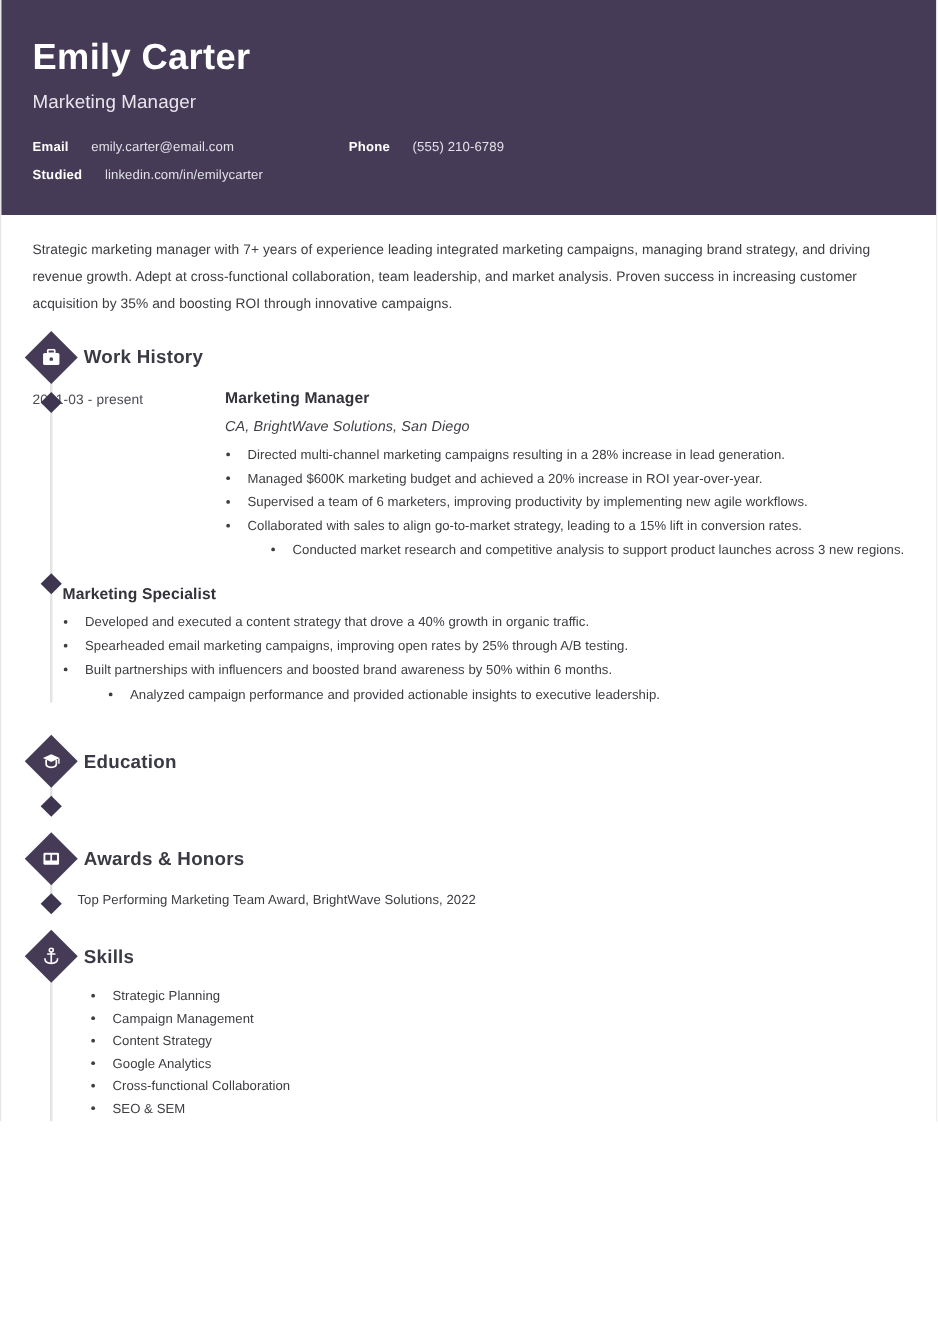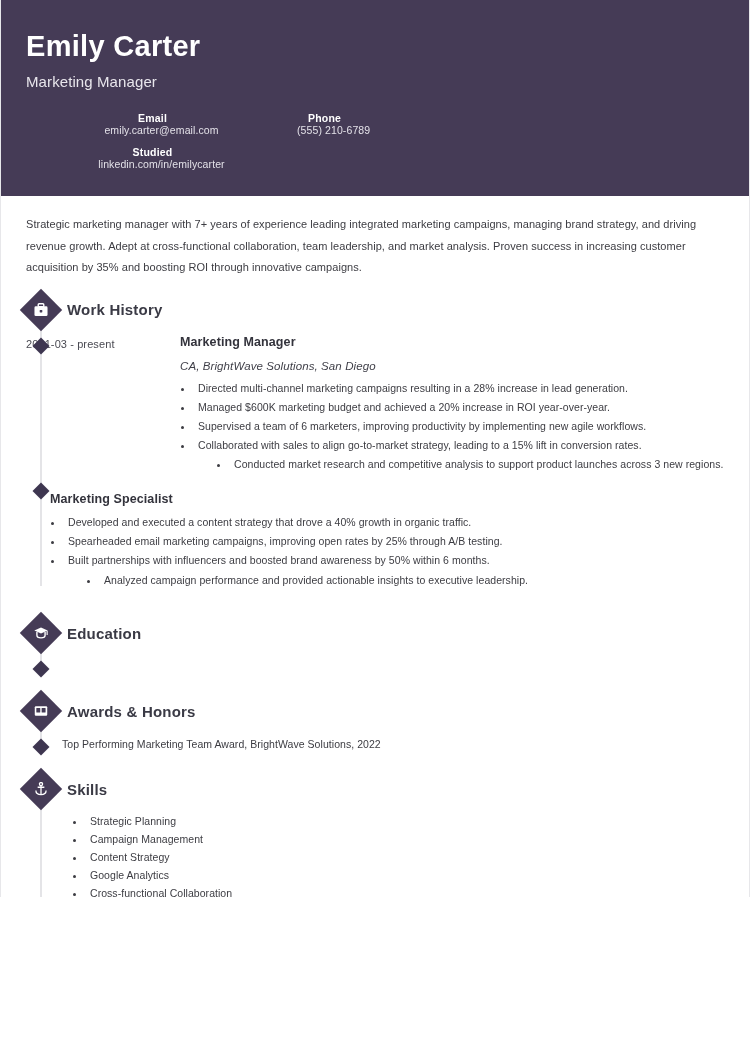--- a/index.html
+++ b/index.html
@@ -42,21 +42,21 @@
     margin-top: 10px;
     letter-spacing: 0.1px;
   }
   .contact-block { margin-top: 22px; }
   .contact-row {
     display: flex;
     align-items: baseline;
     margin-bottom: 10px;
   }
   .contact-row:last-child { margin-bottom: 0; }
-  .contact-cell { display: flex; align-items: center; flex-direction: column; }
+  .contact-cell { display: flex; align-items: flex-start; }
   .contact-cell.col1 { width: 253px; flex: 0 0 253px; }
   .contact-label {
     font-size: 10.5px;
     font-weight: bold;
     color: #ffffff;
     letter-spacing: 0.2px;
   }
   .contact-value {
     font-size: 10.5px;
     color: #e3e1e8;

